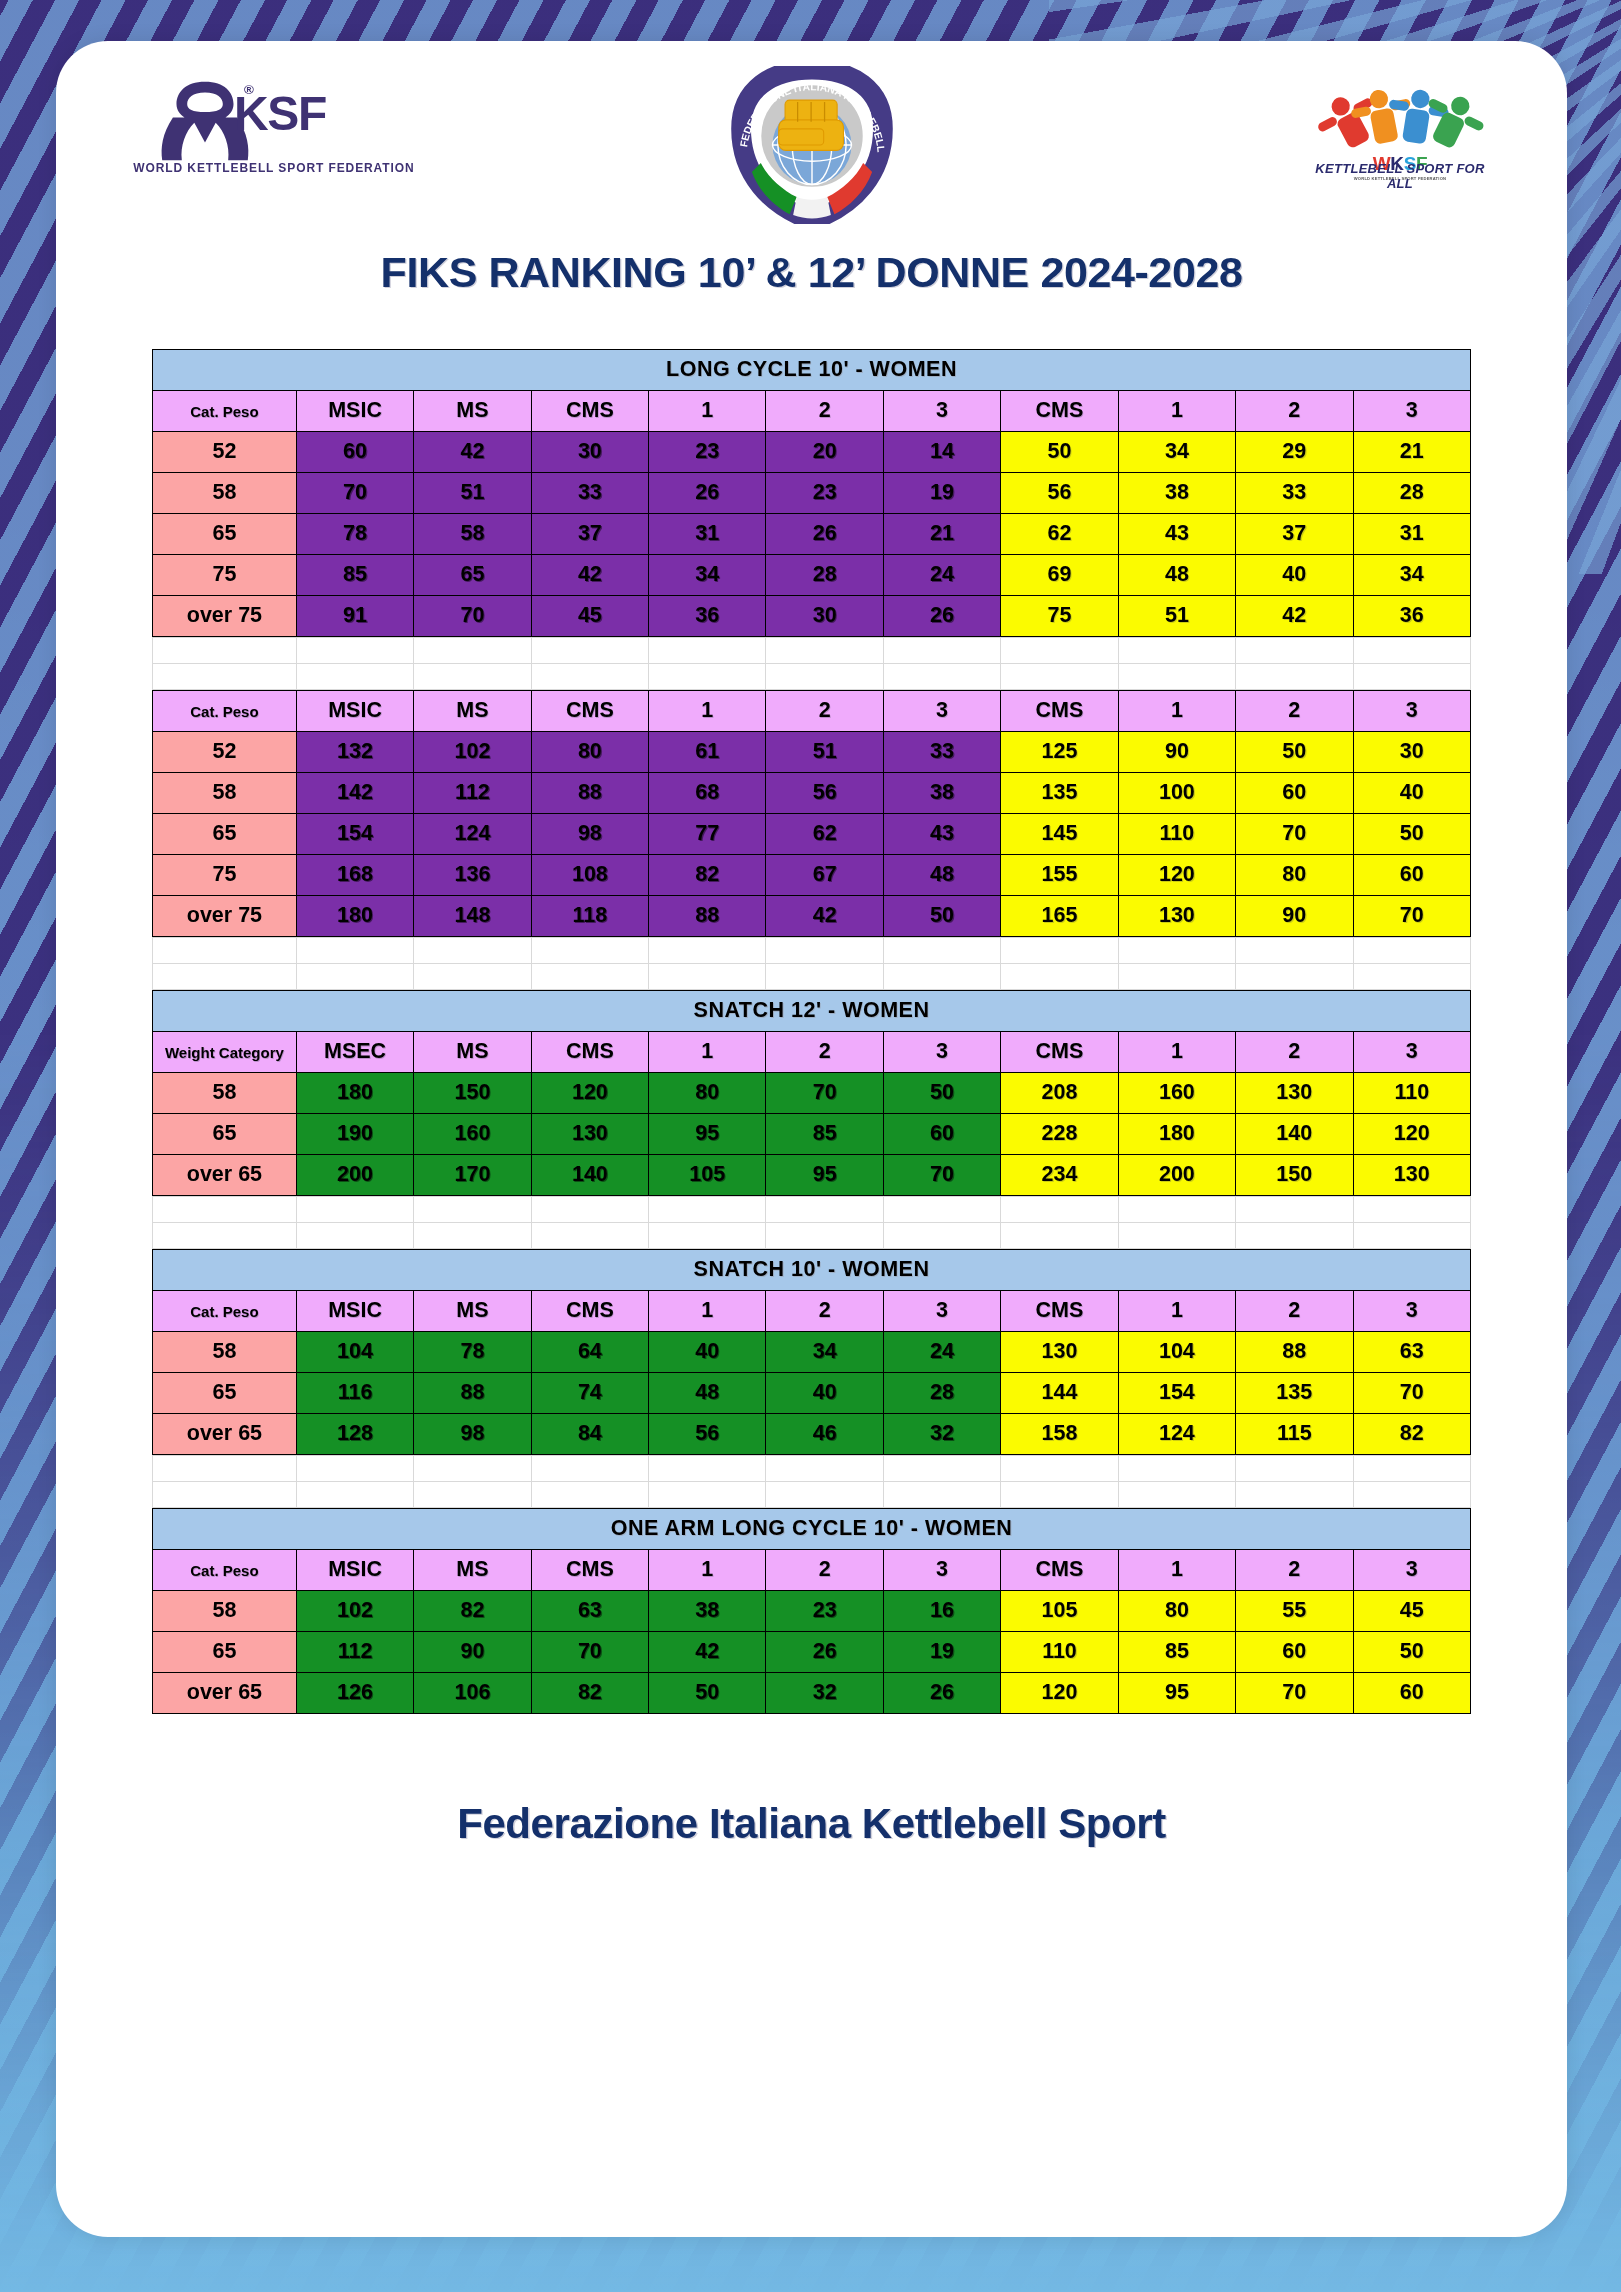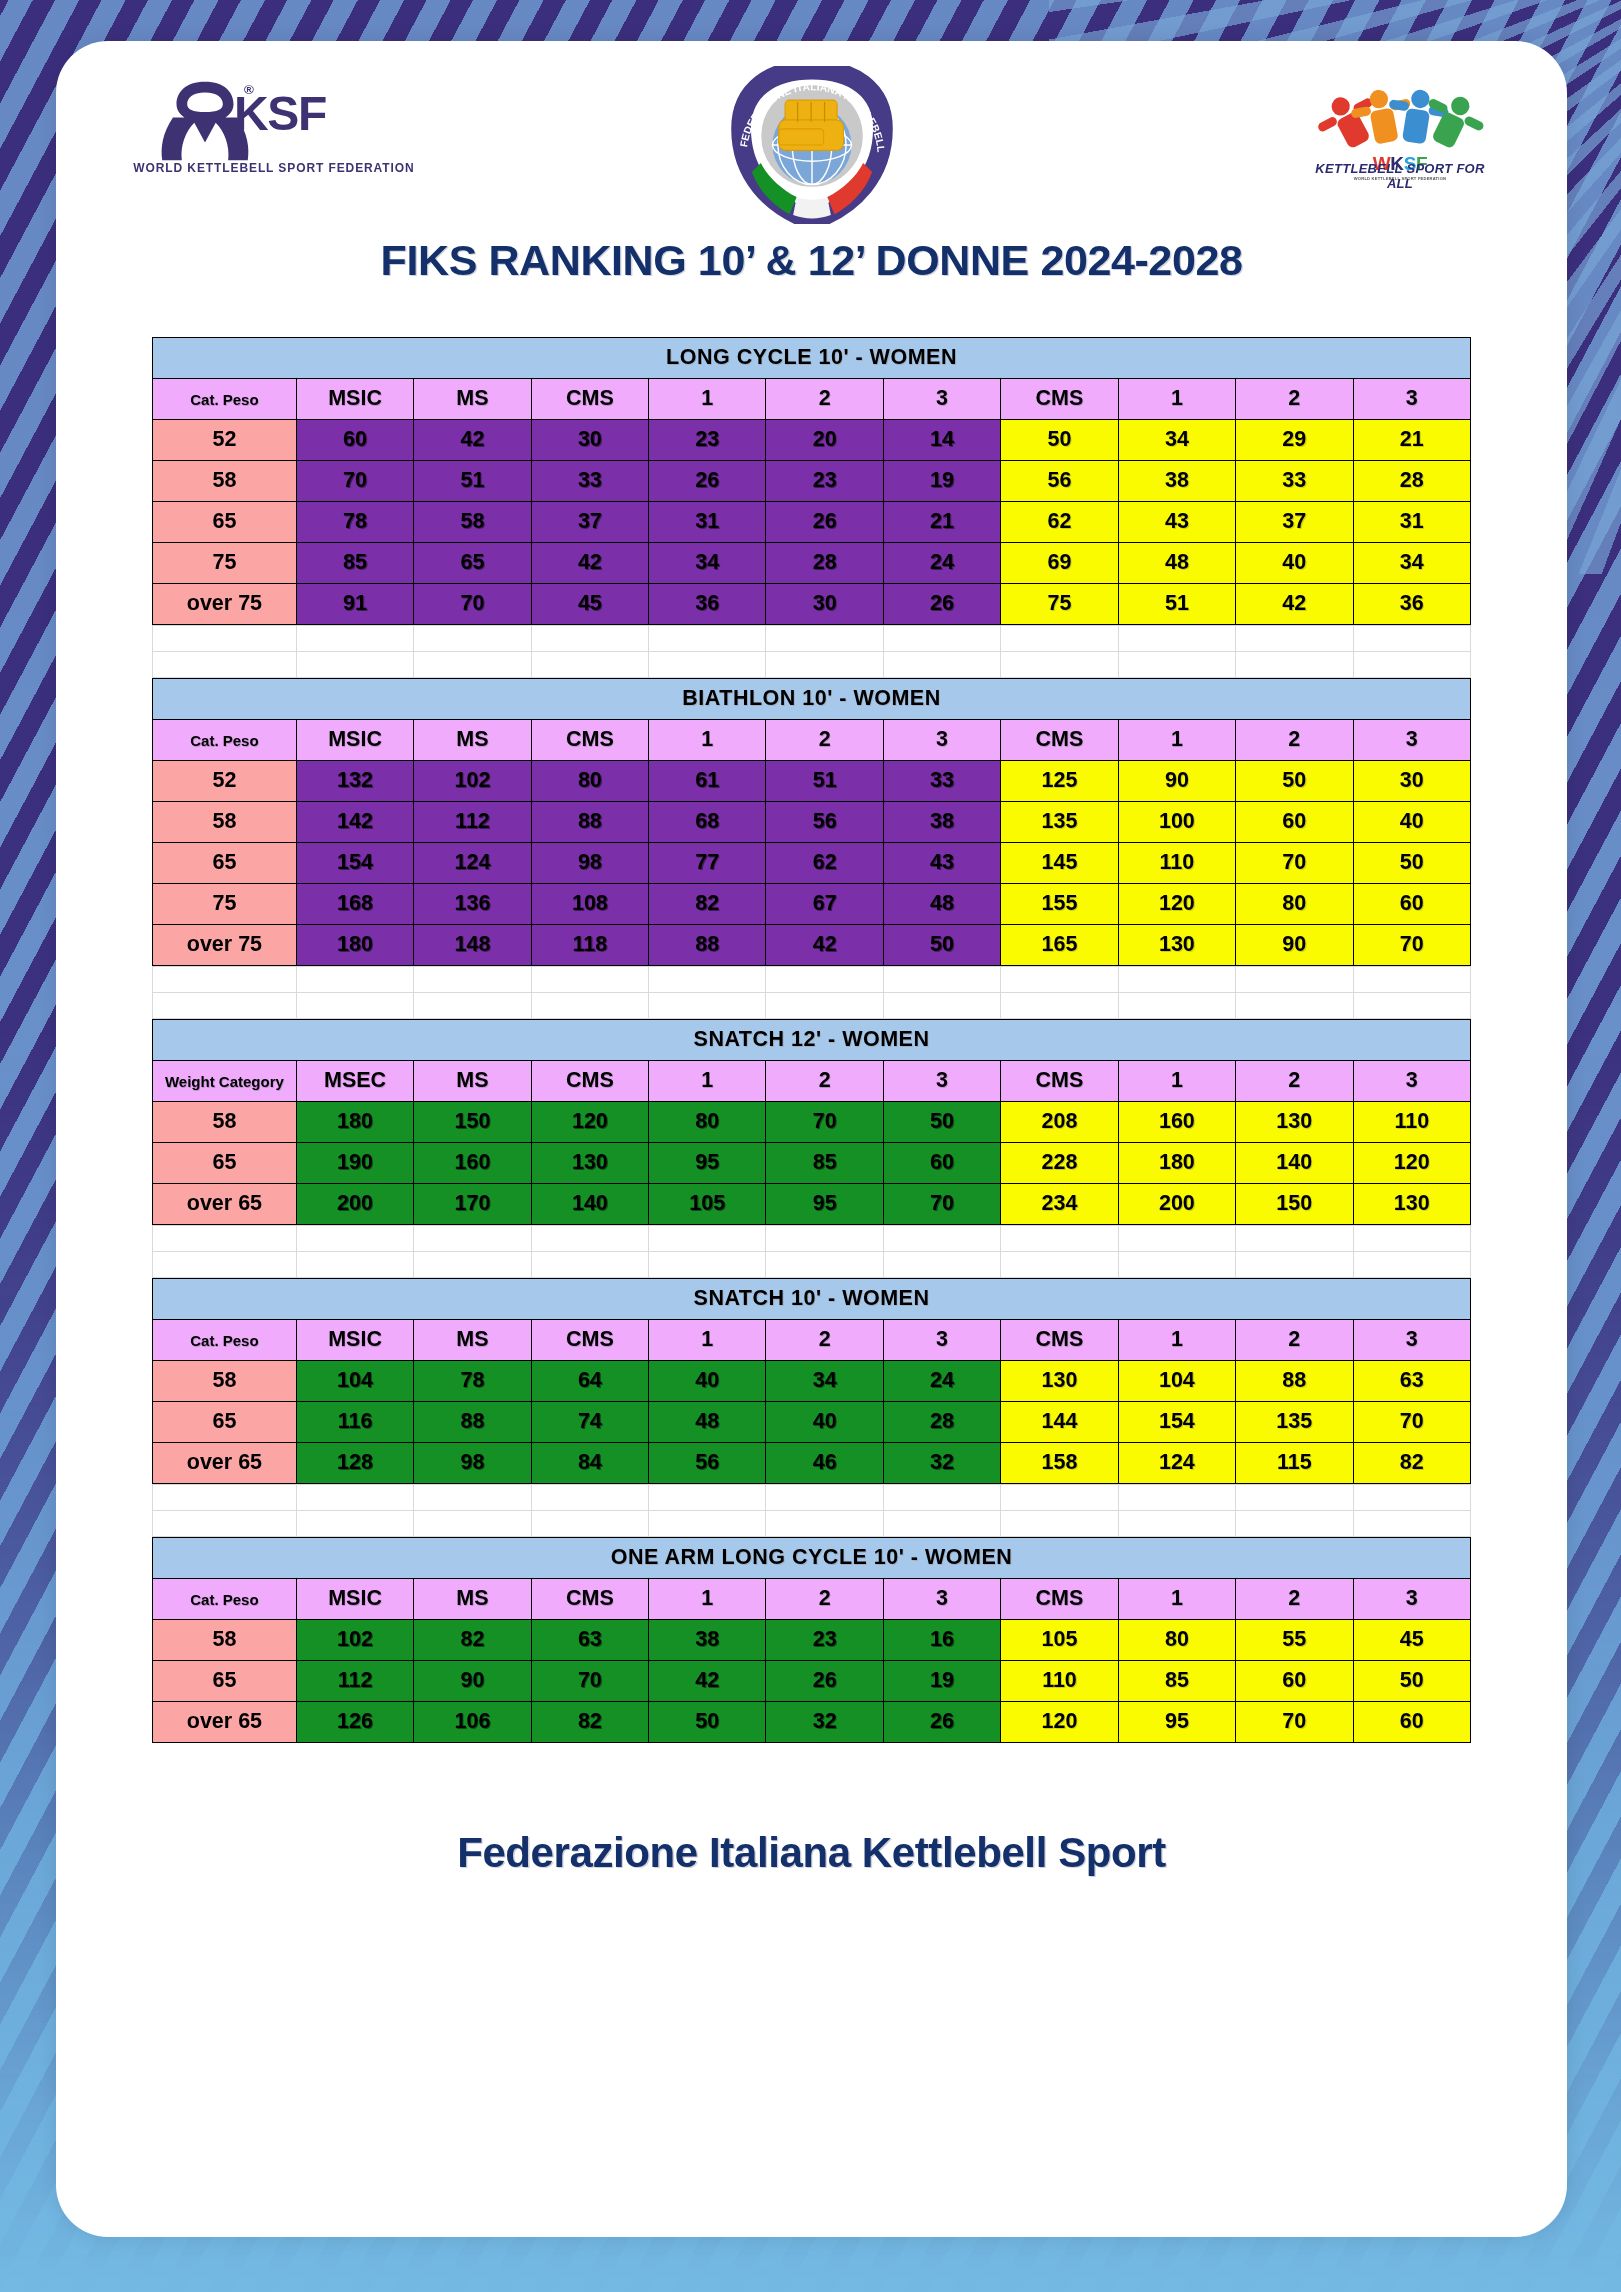--- a/index.html
+++ b/index.html
@@ -133,21 +133,21 @@
     color: #555; letter-spacing: 0.2px;
   }
 
   
   .doc-title {
     text-align: center;
     font-size: 43px;
     font-weight: 800;
     color: #14306b;
     letter-spacing: -0.4px;
-    margin-top: 16px;
+    margin-top: 28px;
     text-shadow: 1.3px 1.3px 0 rgba(170,170,190,.55);
   }
 
   
   .tables {
     margin: 52px auto 0;
     width: 1319px;
   }
   table.rank {
     width: 100%;
@@ -493,23 +493,20 @@
           <col class="col-num">
           <col class="col-num">
           <col class="col-num">
           <col class="col-num">
           <col class="col-num">
           <col class="col-num">
           <col class="col-num">
         </colgroup>
         <tbody>
           <tr>
-            <td class="sect-title" colspan="11">BIATHLON 10'  -  WOMEN</td>
-          </tr>
-          <tr>
             <td class="colhead small">Cat. Peso</td>
             <td class="colhead">MSIC</td>
             <td class="colhead">MS</td>
             <td class="colhead">CMS</td>
             <td class="colhead">1</td>
             <td class="colhead">2</td>
             <td class="colhead">3</td>
             <td class="colhead">CMS</td>
             <td class="colhead">1</td>
             <td class="colhead">2</td>

